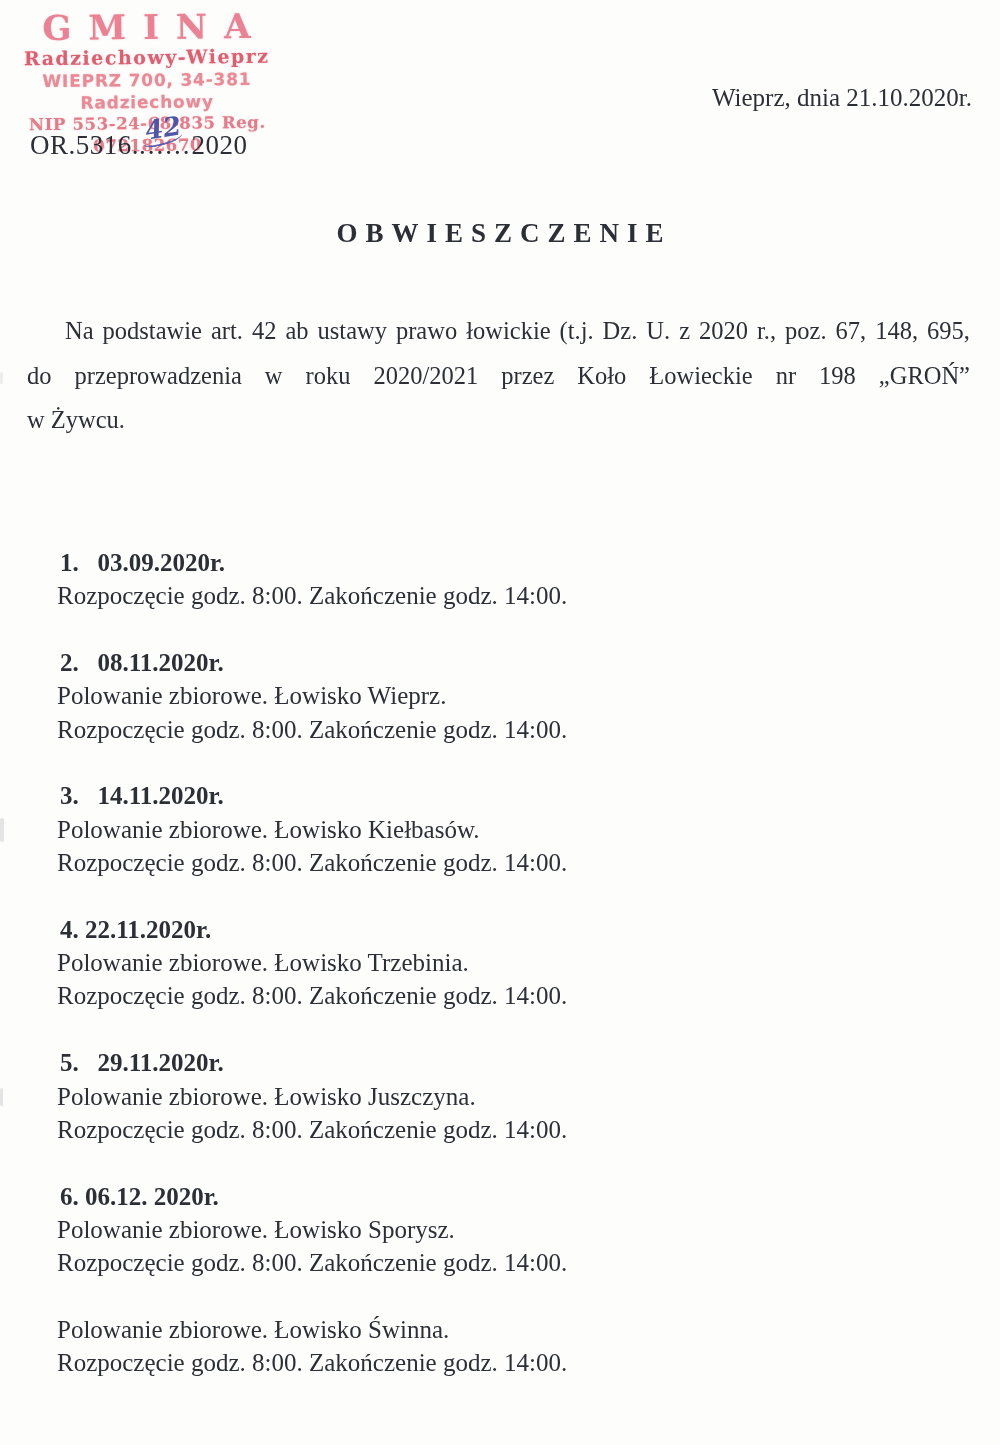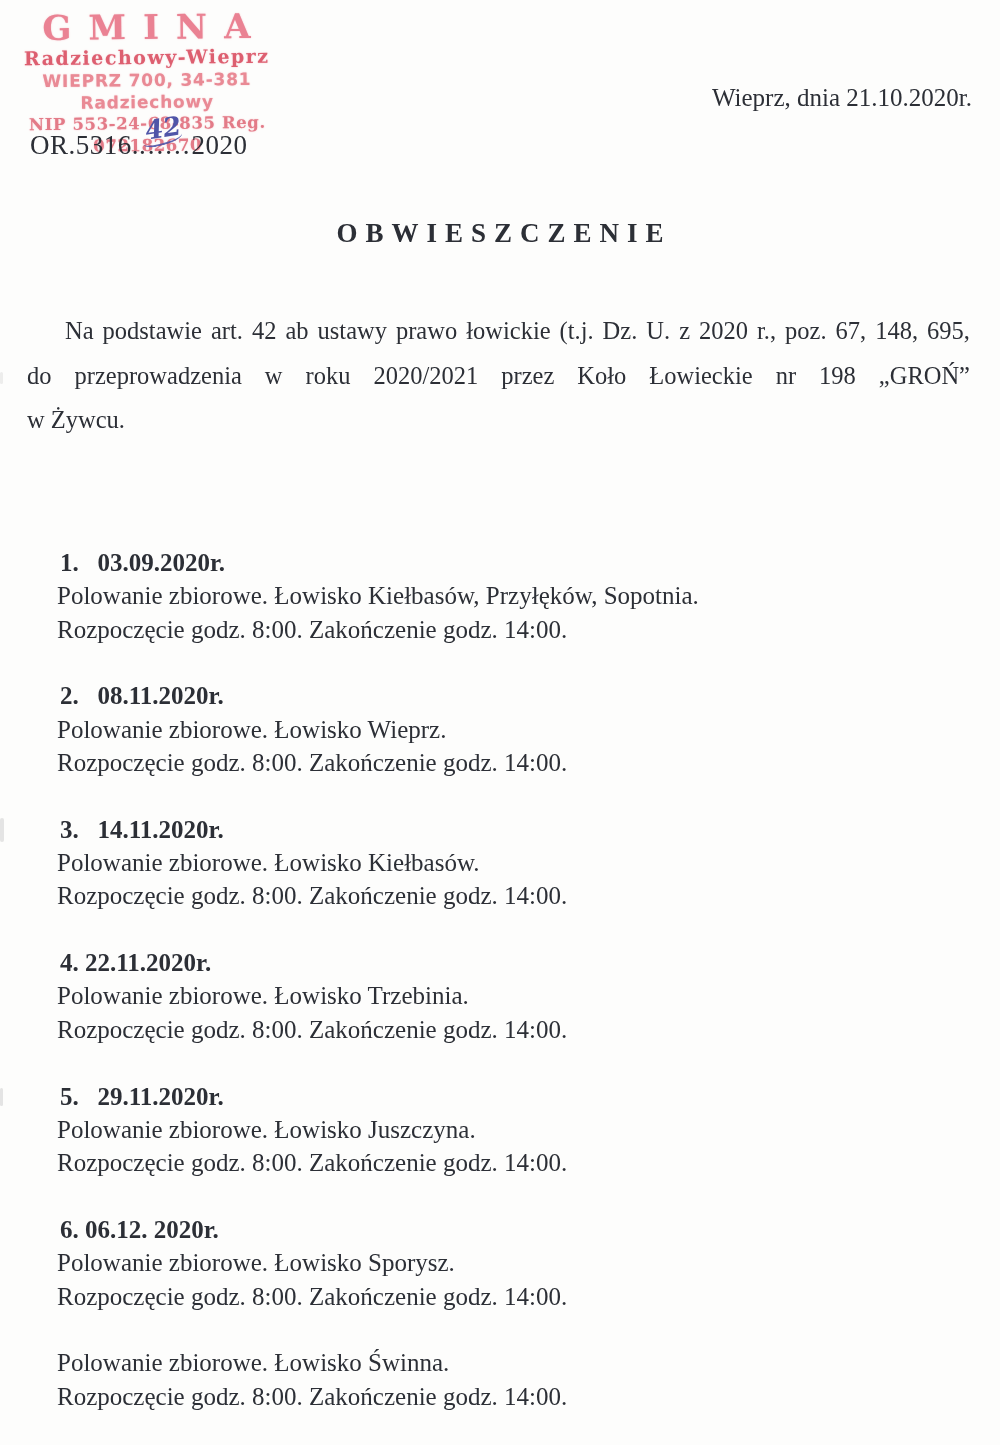--- a/index.html
+++ b/index.html
@@ -192,21 +192,20 @@
 <div class="intro">
   <div class="force-justify indent">Na podstawie art. 42 ab ustawy prawo łowickie (t.j. Dz. U. z 2020 r., poz. 67, 148, 695,</div>
   <div class="force-justify">do przeprowadzenia w roku 2020/2021 przez Koło Łowieckie nr 198  „GROŃ”</div>
   <div>w Żywcu.</div>
 </div>
 
 <div class="schedule">
 
   <div class="schedule-item">
     <div class="heading">1.   03.09.2020r.</div>
-    <div>Polowanie zbiorowe. Łowisko Kiełbasów, Przyłęków, Sopotnia.</div>
     <div>Rozpoczęcie godz. 8:00. Zakończenie godz. 14:00.</div>
   </div>
 
   <div class="schedule-item">
     <div class="heading">2.   08.11.2020r.</div>
     <div>Polowanie zbiorowe. Łowisko Wieprz.</div>
     <div>Rozpoczęcie godz. 8:00. Zakończenie godz. 14:00.</div>
   </div>
 
   <div class="schedule-item">

